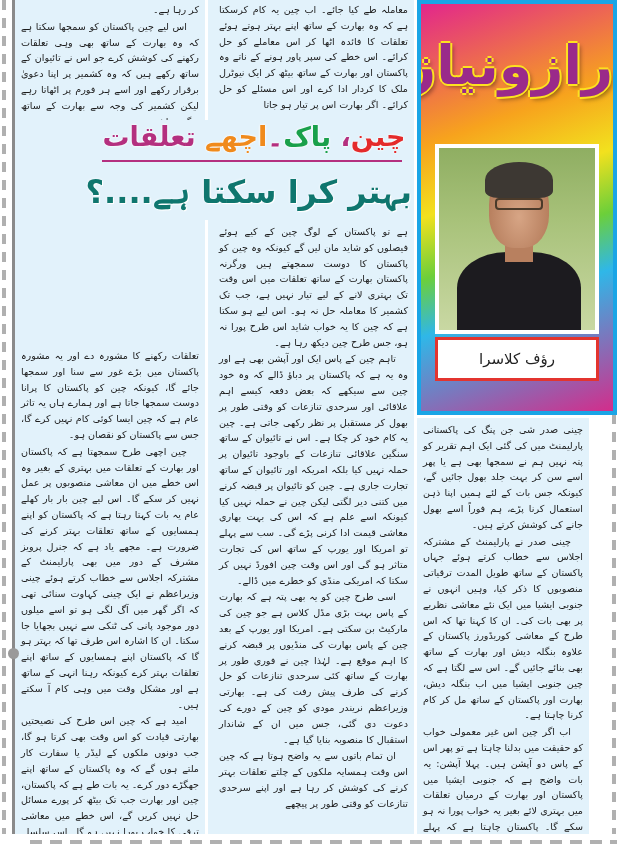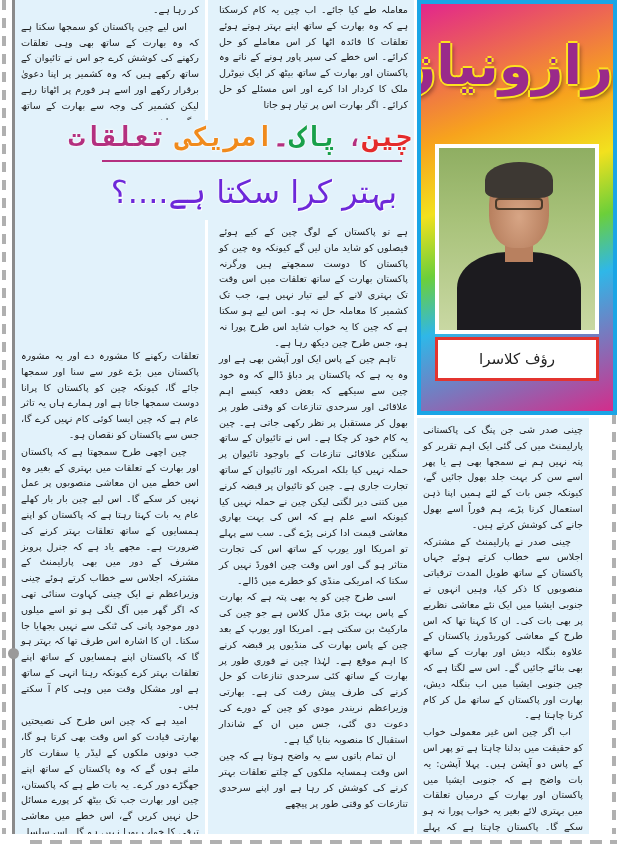--- a/index.html
+++ b/index.html
@@ -39,34 +39,34 @@
     left: 96px; top: 120px; width: 316px; height: 100px;
     background: #e2f2fb;
   }
   .hl-line1 {
     position: absolute; left: 0; top: 0; width: 316px; height: 34px;
     direction: rtl; text-align: center;
     font-family: "DejaVu Sans", sans-serif; font-weight: bold;
     font-size: 27px; line-height: 34px; letter-spacing: 0;
     white-space: nowrap;
   }
-  .hl-line1 span { text-shadow: 0 0 2px #fff, 0 0 3px #fff; font-family: Liberation Mono, monospace; }
+  .hl-line1 span { text-shadow: 0 0 2px #fff, 0 0 3px #fff; }
   .hl-china { color: #e42b2b; }
   .hl-pak { color: #19a04a; }
   .hl-india { color: #f08a1c; }
   .hl-rel { color: #b4307f; }
   .hl-sep { color: #b4307f; }
   .hl-rule {
     position: absolute; left: 6px; top: 40px; width: 300px; height: 2px; background: #b4307f;
   }
   .hl-line2 {
     position: absolute; left: 0; top: 46px; width: 316px; height: 52px;
     direction: rtl; text-align: center;
-    font-weight: normal; font-size: 32px; line-height: 52px;
-    color: #6d28d9; white-space: nowrap;
+    font-weight: bold; font-size: 32px; line-height: 52px;
+    color: #0f766e; white-space: nowrap;
     text-shadow: 0 0 3px #ffffff, 1px 1px 0 #ffffff;
   }
 
   
   .masthead {
     position: absolute; left: 417px; top: 0; width: 200px; height: 415px;
     border: 4px solid #1aa5e6;
     background: linear-gradient(160deg, #e2268c 0%, #f7a31d 30%, #f2e11e 45%, #6ccf3a 58%, #2fb7e8 70%, #d32d8b 100%);
     overflow: hidden;
   }
@@ -164,21 +164,21 @@
     <div class="txt-gap"></div>
     <p class="first">ہے تو پاکستان کے لوگ چین کے کیے ہوئے فیصلوں کو شاید مان لیں گے کیونکہ وہ چین کو پاکستان کا دوست سمجھتے ہیں ورگرنہ پاکستان بھارت کے ساتھ تعلقات میں اس وقت تک بہتری لانے کے لیے تیار نہیں ہے، جب تک کشمیر کا معاملہ حل نہ ہو۔ اس لیے ہو سکتا ہے کہ چین کا یہ خواب شاید اس طرح پورا نہ ہو، جس طرح چین دیکھ رہا ہے۔</p>
     <p>تاہم چین کے پاس ایک اور آپشن بھی ہے اور وہ یہ ہے کہ پاکستان پر دباؤ ڈالے کہ وہ خود چین سے سیکھے کہ بعض دفعہ کیسے اہم علاقائی اور سرحدی تنازعات کو وقتی طور پر بھول کر مستقبل پر نظر رکھی جاتی ہے۔ چین یہ کام خود کر چکا ہے۔ اس نے تائیوان کے ساتھ سنگین علاقائی تنازعات کے باوجود تائیوان پر حملہ نہیں کیا بلکہ امریکہ اور تائیوان کے ساتھ تجارت جاری ہے۔ چین کو تائیوان پر قبضہ کرنے میں کتنی دیر لگتی لیکن چین نے حملہ نہیں کیا کیونکہ اسے علم ہے کہ اس کی بہت بھاری معاشی قیمت ادا کرنی پڑے گی۔ سب سے پہلے تو امریکا اور یورپ کے ساتھ اس کی تجارت متاثر ہو گی اور اس وقت چین افورڈ نہیں کر سکتا کہ امریکی منڈی کو خطرے میں ڈالے۔</p>
     <p>اسی طرح چین کو یہ بھی پتہ ہے کہ بھارت کے پاس بہت بڑی مڈل کلاس ہے جو چین کی مارکیٹ بن سکتی ہے۔ امریکا اور یورپ کے بعد چین کے پاس بھارت کی منڈیوں پر قبضہ کرنے کا اہم موقع ہے۔ لہٰذا چین نے فوری طور پر بھارت کے ساتھ کئی سرحدی تنازعات کو حل کرنے کی طرف پیش رفت کی ہے۔ بھارتی وزیراعظم نریندر مودی کو چین کے دورے کی دعوت دی گئی، جس میں ان کے شاندار استقبال کا منصوبہ بنایا گیا ہے۔</p>
     <p>ان تمام باتوں سے یہ واضح ہوتا ہے کہ چین اس وقت ہمسایہ ملکوں کے چلتے تعلقات بہتر کرنے کی کوشش کر رہا ہے اور اپنے سرحدی تنازعات کو وقتی طور پر پیچھے</p>
   </div>
 
   <div class="headline">
     <div class="hl-line1">
       <span class="hl-china">چین</span><span class="hl-sep">،</span>
-      <span class="hl-pak">پاک</span><span class="hl-sep">۔</span><span class="hl-india">امریکی</span>
+      <span class="hl-pak">پاک</span><span class="hl-sep">۔</span><span class="hl-india">اچھے</span>
       <span class="hl-rel">تعلقات</span>
     </div>
     <div class="hl-rule"></div>
     <div class="hl-line2">بہتر کرا سکتا ہے....؟</div>
   </div>
 
   <div class="masthead">
     <div class="masthead-title">رازونیاز</div>
     <div class="photo-frame">
       <div class="photo">

